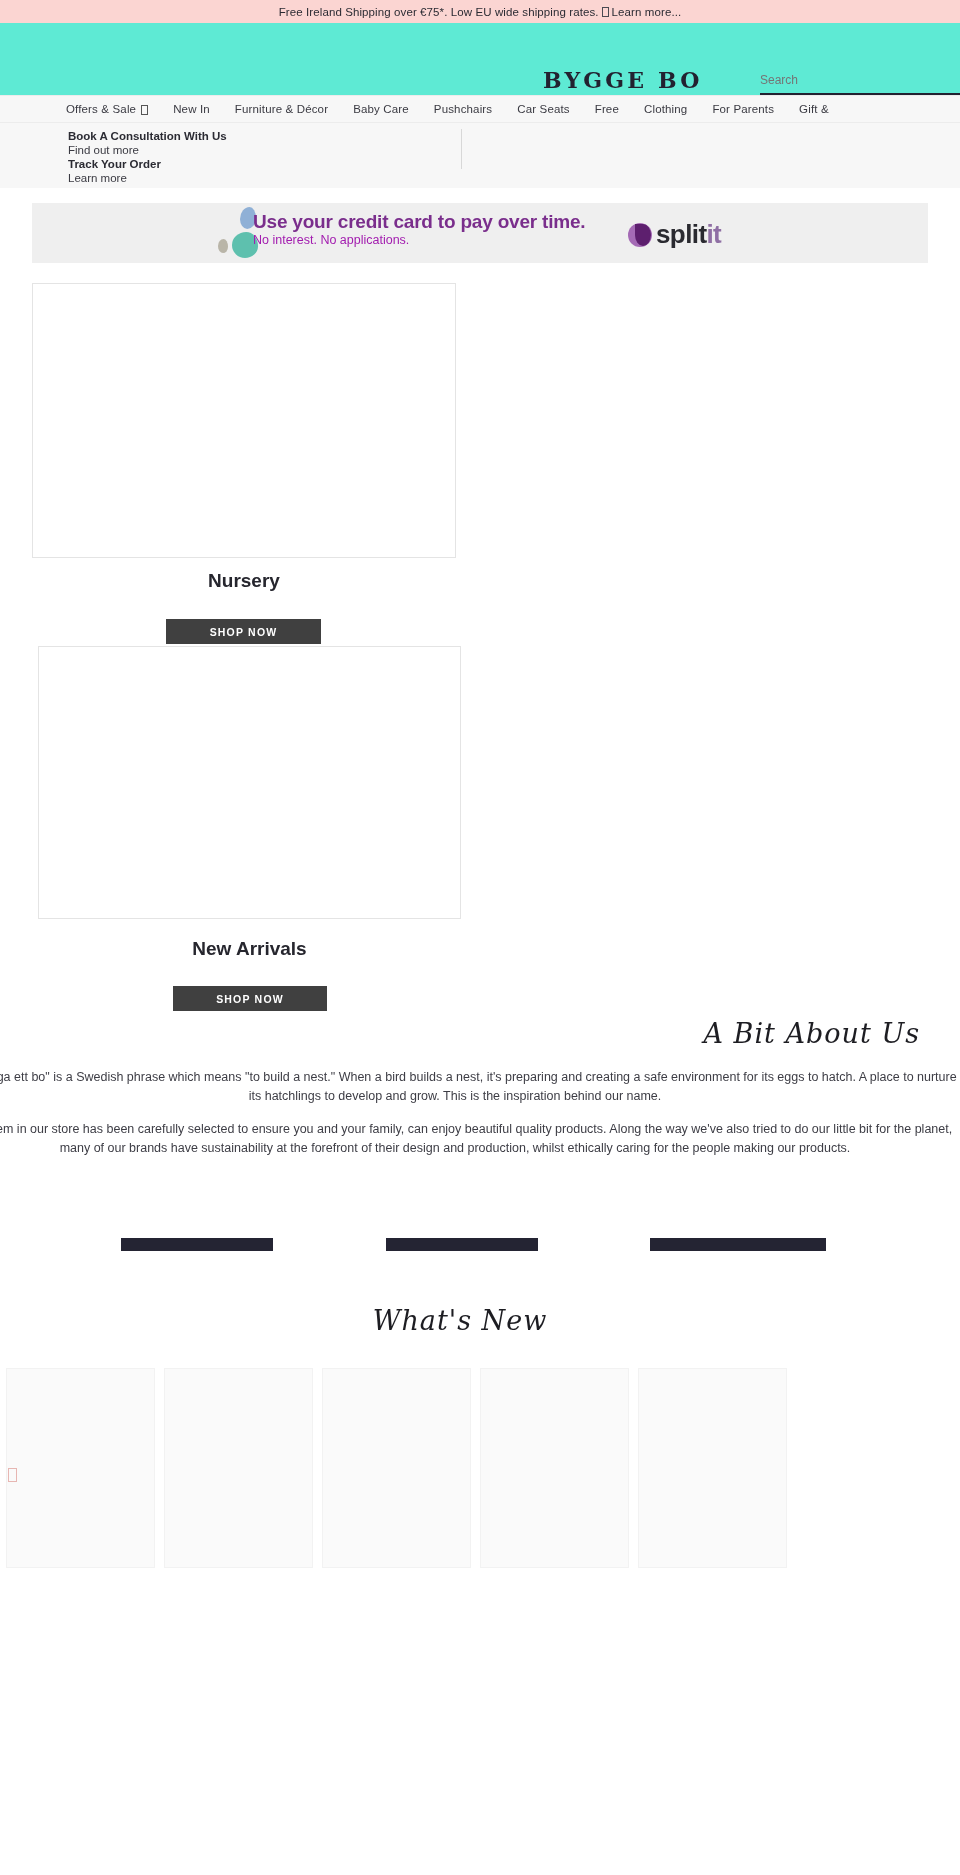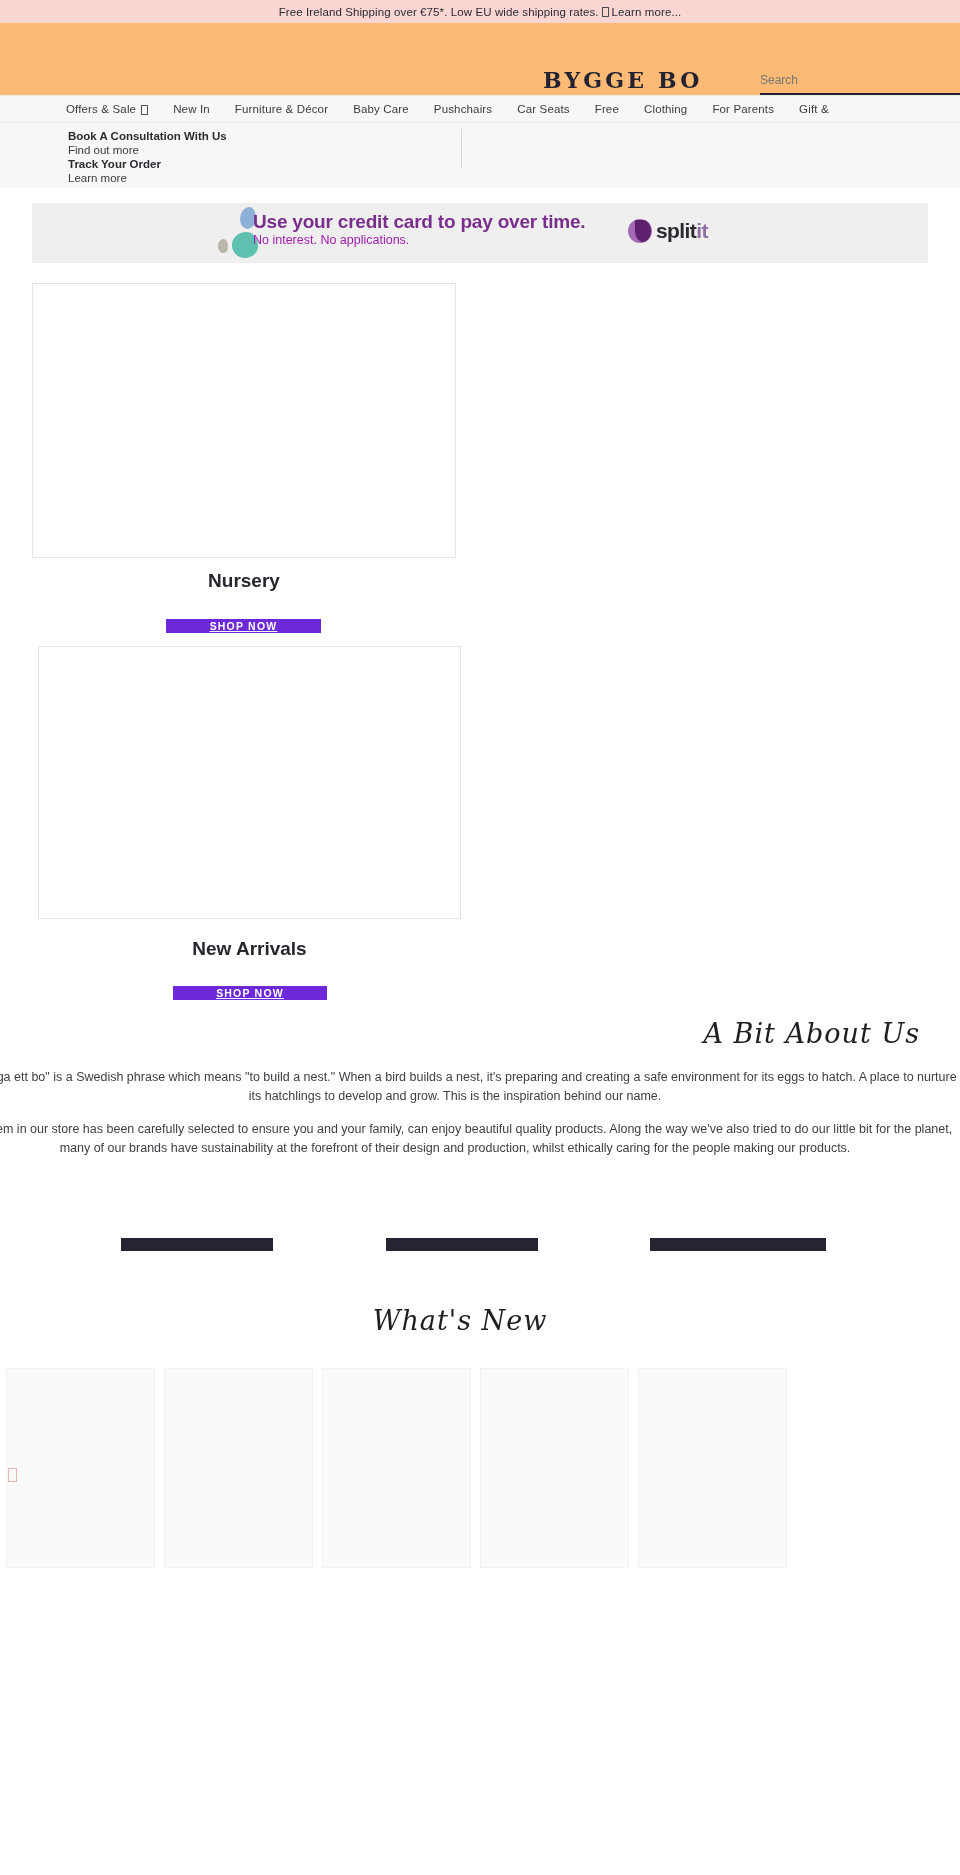--- a/index.html
+++ b/index.html
@@ -28,21 +28,21 @@
     display: inline-block;
     width: 7px; height: 10px;
     border: 1px solid #4a4a52;
     margin: 0 3px -1px 3px;
     vertical-align: middle;
   }
 
   
   .header {
     height: 72px;
-    background: #fdba74;
+    background: #5eead4;
     position: relative;
     display: flex;
     align-items: center;
   }
   .logo {
     position: absolute;
     left: 543px;
     top: 44px;
     font-family: "DejaVu Serif", serif;
     font-weight: 700;
@@ -162,47 +162,46 @@
   .splitit-mark .circ {
     position: absolute; inset: 0; border-radius: 50%;
     background: #a46ab5;
   }
   .splitit-mark .wedge {
     position: absolute; left: 7px; top: 1px;
     width: 16px; height: 22px; background: #5d1f6e;
     border-radius: 0 50% 50% 50%;
     transform: rotate(0deg);
   }
-  .splitit-word { font-size: 21px; font-weight: 700; color: #2a2a30; letter-spacing: -0.6px; }
+  .splitit-word { font-size: 26px; font-weight: 700; color: #2a2a30; letter-spacing: -0.6px; }
   .splitit-word .it { color: #8f6fa4; font-weight: 700; }
 
   
   .hero { position: relative; }
   .tile-img {
     border: 1px solid #e4e4e4;
     background: #ffffff;
   }
   .tile1-img { position: absolute; left: 32px; top: 0px; width: 424px; height: 275px; }
   .tile1-title {
     position: absolute; left: 32px; top: 287px; width: 424px;
     text-align: center; font-size: 19px; font-weight: 700; color: #26262e;
   }
   .btn-dark {
-    background: #6d28d9;
+    background: #404040;
     color: #ffffff;
     font-size: 10.5px;
     letter-spacing: 1.2px;
     font-weight: 600;
     border: none;
-    height: 14px;
+    height: 25px;
     display: inline-flex;
     align-items: center;
     justify-content: center;
     cursor: pointer;
-    text-decoration: underline;
   }
   .tile1-btn { position: absolute; left: 166px; top: 336px; width: 155px; }
   .tile2-img { position: absolute; left: 38px; top: 363px; width: 423px; height: 273px; }
   .tile2-title {
     position: absolute; left: 38px; top: 655px; width: 423px;
     text-align: center; font-size: 19px; font-weight: 700; color: #26262e;
   }
   .tile2-btn { position: absolute; left: 173px; top: 703px; width: 154px; }
 
   

